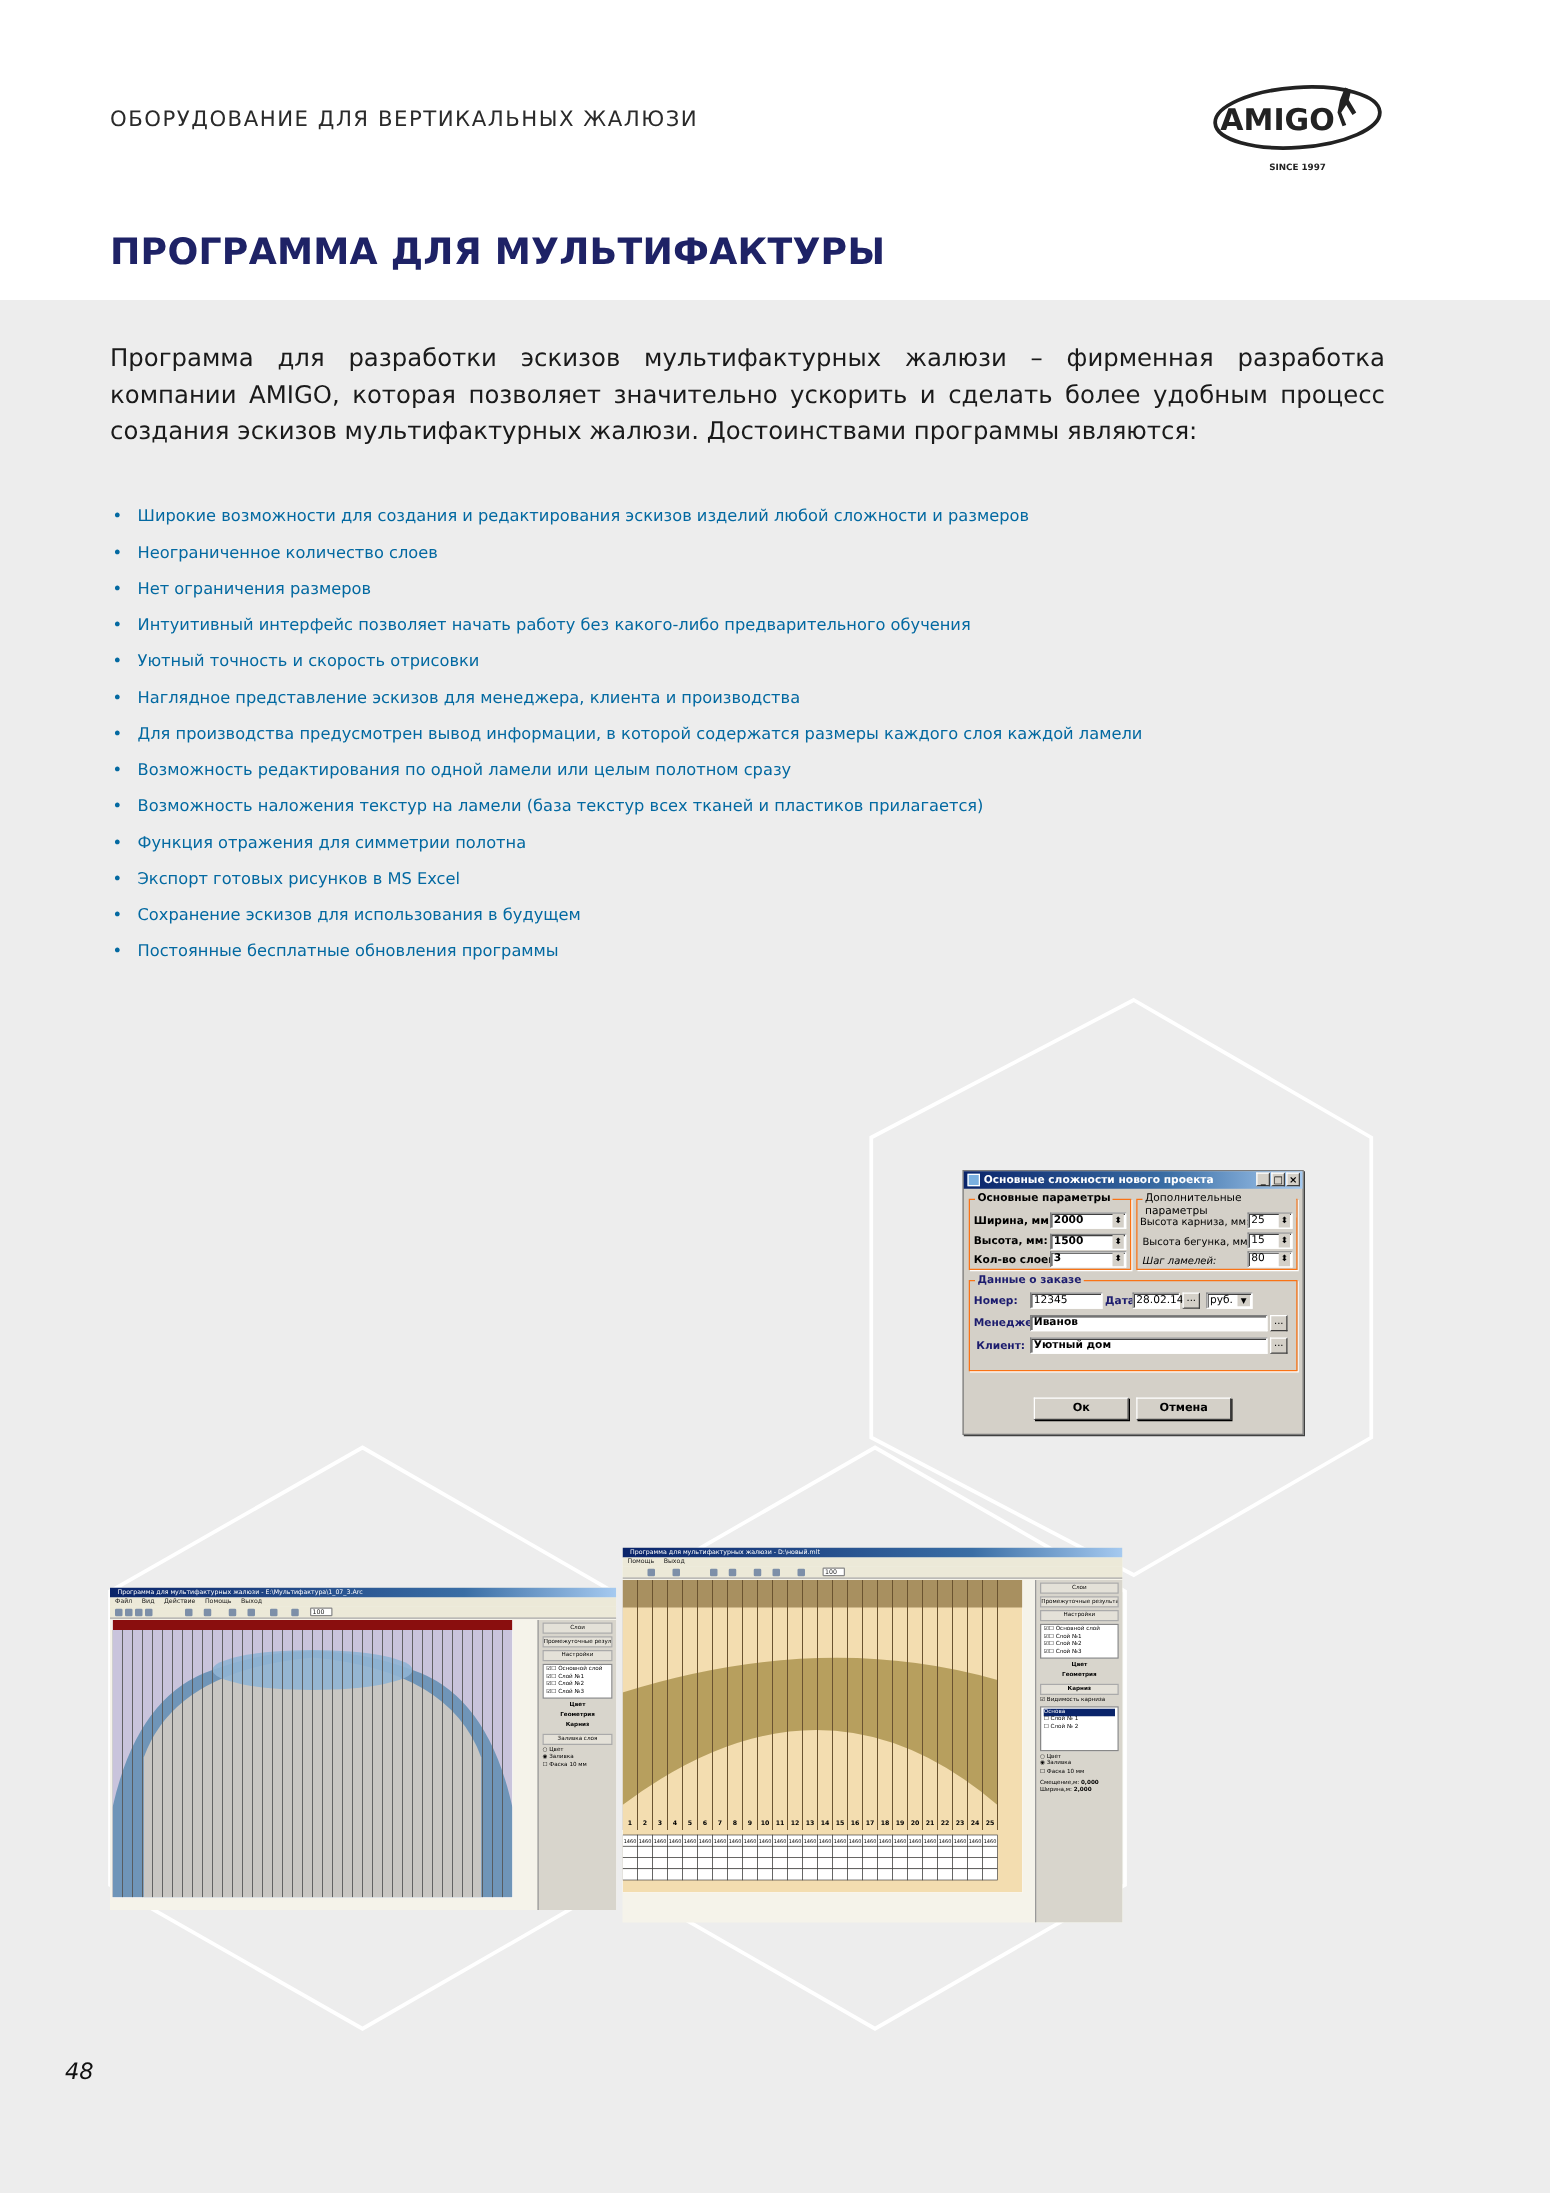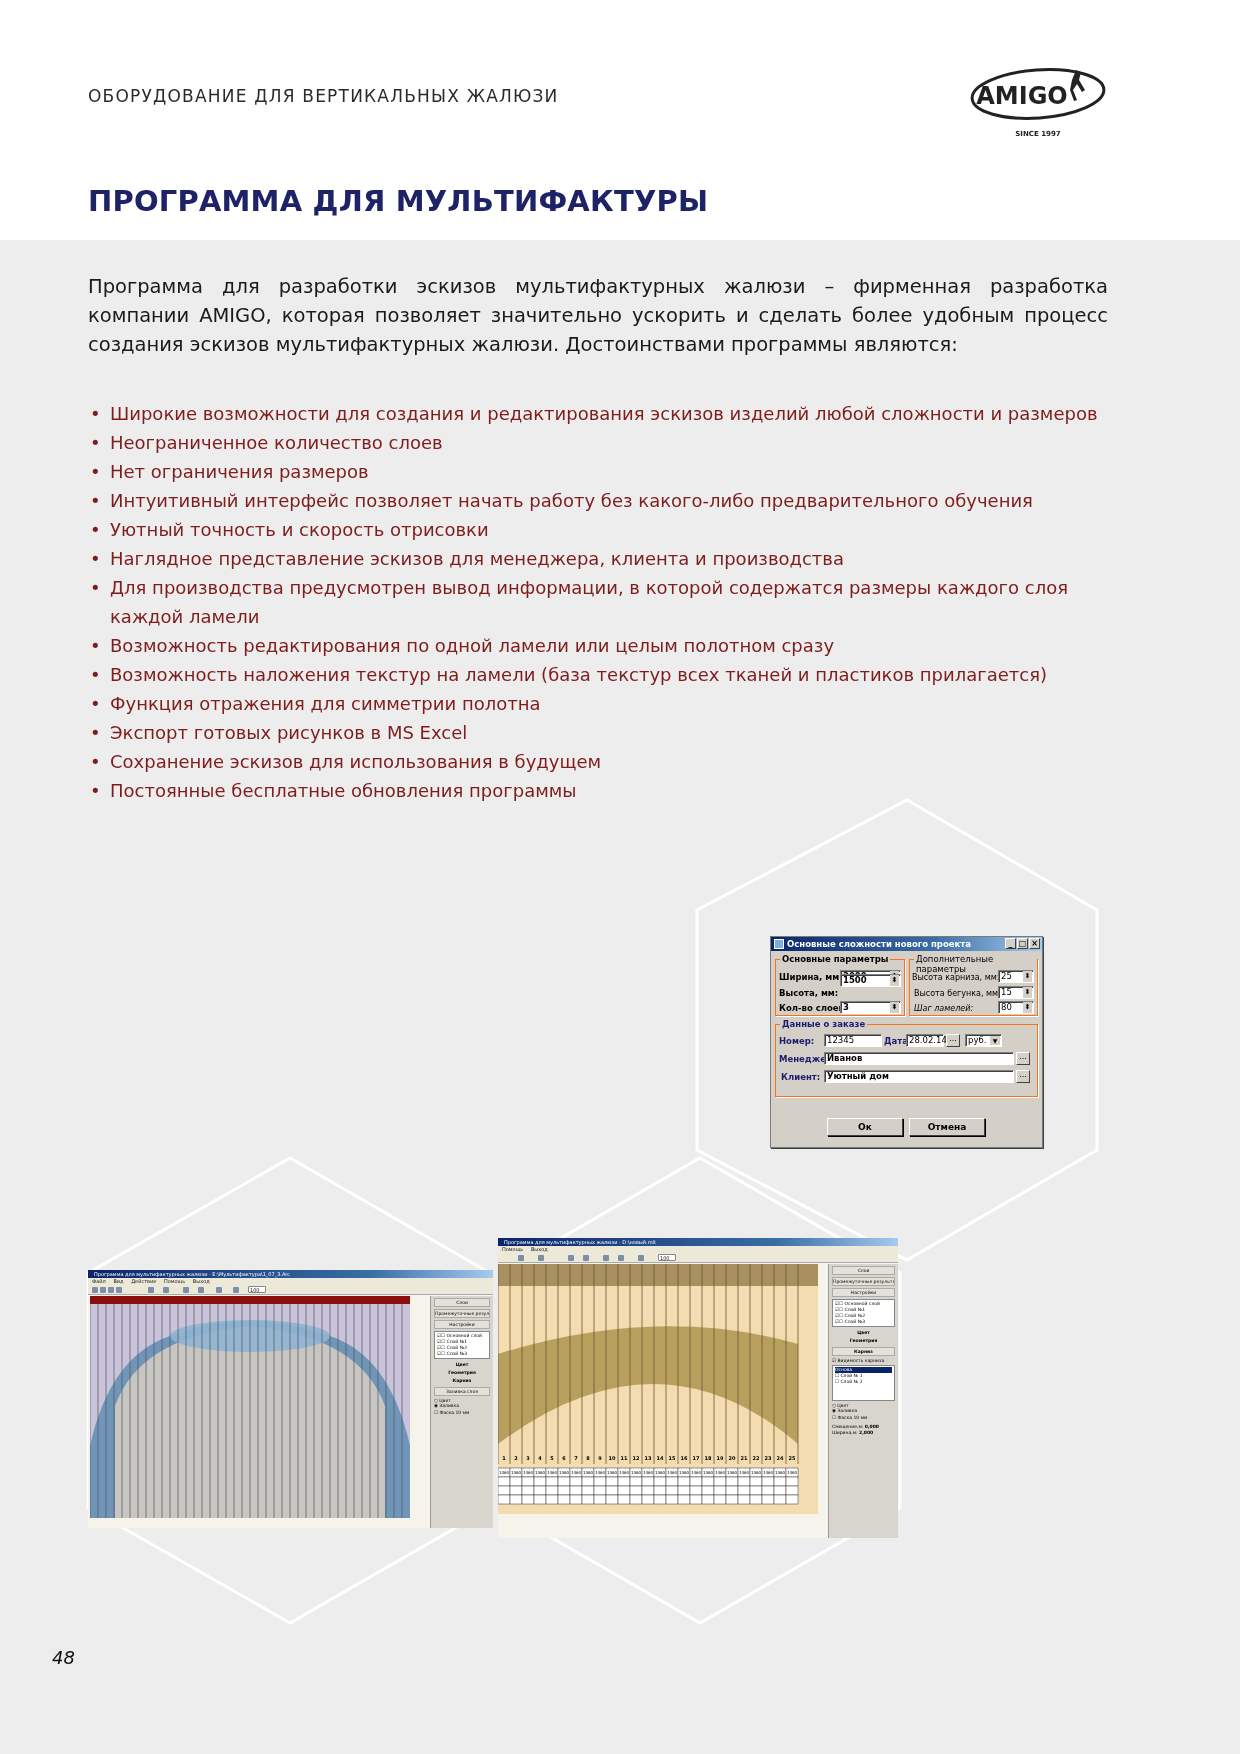--- a/index.html
+++ b/index.html
@@ -30,21 +30,21 @@
     font-family: "DejaVu Sans", sans-serif;
   }
   .intro {
     position: absolute; left: 88px; top: 272px; width: 1020px;
     font-size: 19.5px; line-height: 29px; text-align: justify;
     color: #1a1a1a;
   }
   .features {
     position: absolute; left: 88px; top: 399px; width: 1030px;
     list-style: none;
-    font-size: 18px; line-height: 29px; color: #7f1d1d;
+    font-size: 13px; line-height: 29px; color: #0369a1;
   }
   .features li { position: relative; padding-left: 22px; }
   .features li::before {
     content: "•"; position: absolute; left: 2px; top: 0;
   }
   .features li.narrow { width: 620px; }
   .hexes { position: absolute; left: 0; top: 0; width: 1240px; height: 1754px; pointer-events: none; }
 
   
   .dialog {
@@ -196,21 +196,21 @@
 
   <div class="grp" style="left:4px; top:22px; width:130px; height:57px;">
     <span class="grp-legend">Основные параметры</span>
     <div class="frow" style="left:3px; top:10px;">
         <span class="flabel">Ширина, мм:</span>
       </div>
     <div class="field" style="left:64px; top:10px; width:61px;"><span>2000</span><span class="spin">⬍</span></div>
     <div class="frow" style="left:3px; top:26px;">
         <span class="flabel">Высота, мм:</span>
       </div>
-    <div class="field" style="left:64px; top:14px; width:61px;"><span>1500</span><span class="spin">⬍</span></div>
+    <div class="field" style="left:64px; top:27px; width:61px;"><span>1500</span><span class="spin">⬍</span></div>
     <div class="frow" style="left:3px; top:41px;">
         <span class="flabel">Кол-во слоев:</span>
       </div>
     <div class="field" style="left:64px; top:41px; width:61px;"><span>3</span><span class="spin">⬍</span></div>
   </div>
 
   <div class="grp" style="left:138px; top:22px; width:129px; height:57px;">
     <span class="grp-legend light">Дополнительные параметры</span>
     <div class="frow" style="left:2px; top:10px;">
         <span class="flabel light">Высота карниза, мм:</span>

